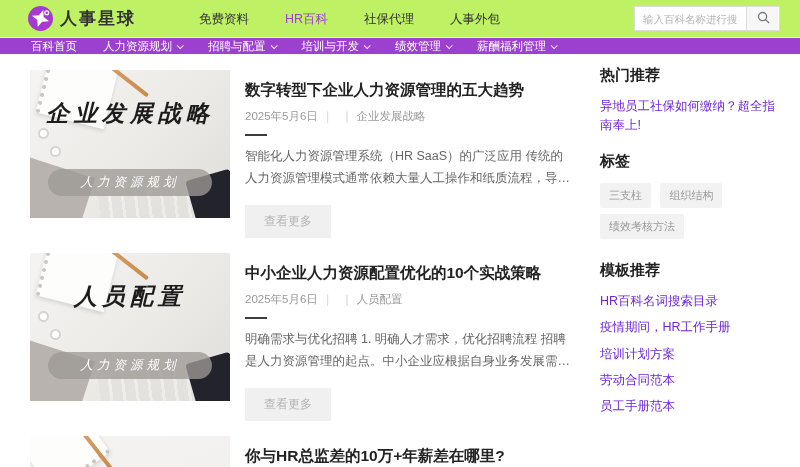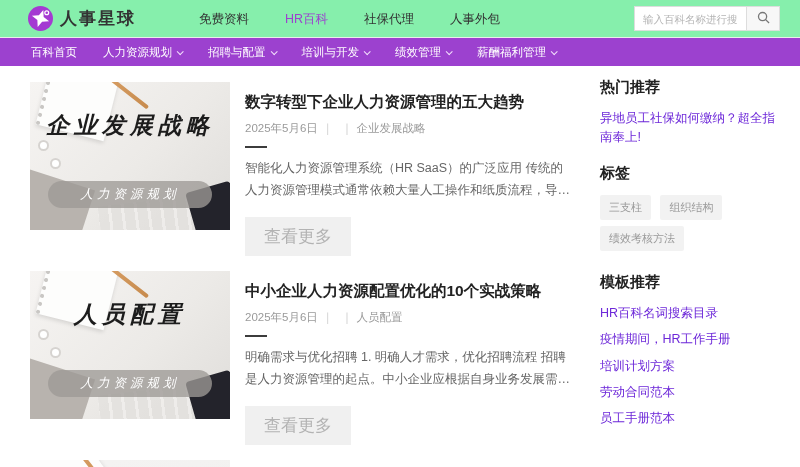--- a/index.html
+++ b/index.html
@@ -1,37 +1,37 @@
 <!DOCTYPE html>
 <html><head>
 <meta charset="utf-8">
 <style>
   * { margin:0; padding:0; box-sizing:border-box; }
   html,body { width:800px; height:467px; overflow:hidden; background:#fff;
     font-family:"Liberation Sans","DejaVu Sans",sans-serif; }
 
   
   .header { height:38px; display:flex; align-items:center; padding:0 20px 0 28px;
-    border-bottom:1px solid #ececec; background:#86efac; }
+    border-bottom:1px solid #ececec; background:#bef264; }
   .logo { display:flex; align-items:center; gap:7px; cursor:pointer; }
   .logo svg { width:25px; height:25px; display:block; }
   .logo-text { font-size:17px; font-weight:bold; color:#333; letter-spacing:2px; }
   .top-nav { display:flex; margin-left:45px; height:38px; }
   .top-link { display:flex; align-items:center; height:40px; padding:0 18px;
     font-size:12.5px; color:#333; text-decoration:none; cursor:pointer; }
   .top-link.active { color:#9c41cf; border-bottom:2px solid #9c41cf; padding-top:2px;text-align:center; }
   .search { margin-left:auto; display:flex; height:25px; }
   .search input { width:112px; height:25px; border:1px solid #ddd; border-right:none;
     font-size:10.5px; color:#666; padding:0 8px; outline:none; }
   .search input::placeholder { color:#b5b5b5; }
   .search button { width:34px; height:25px; border:1px solid #ddd; background:#f7f7f7;
     display:flex; align-items:center; justify-content:center; cursor:pointer; }
 
   
-  .pnav { height:28px; background:#9c41cf; display:flex; align-items:center; padding:0 18px; }
+  .pnav { height:16px; background:#9c41cf; display:flex; align-items:center; padding:0 18px; }
   .pnav a { color:#fff; font-size:11.5px; padding:0 13px; display:flex; align-items:center;
     gap:5px; text-decoration:none; cursor:pointer; white-space:nowrap; }
   .caret { width:5px; height:5px; border-right:1.4px solid #f3defc; border-bottom:1.4px solid #f3defc;
     transform:rotate(45deg) translateY(-1px); display:inline-block; }
 
   
   .content { display:flex; padding:16px 15px 0 30px; }
   .articles { width:545px; }
   .sidebar { width:185px; margin-left:25px; margin-top:-4px; }
 
@@ -68,21 +68,21 @@
   .thumb.plain .pencil { top:10px; left:36px; transform:rotate(52deg); }
 
   .art-body { flex:1; padding-top:10px; min-width:0; }
   .art-title { font-size:15.5px; font-weight:bold; color:#222; cursor:pointer; }
   .art-meta { margin-top:8px; font-size:11.5px; color:#9a9a9a; }
   .art-meta .pipe { color:#c9c9c9; margin:0 4px; }
   .art-rule { width:22px; height:2px; background:#3c3c3c; margin:10px 0 10px; }
   .art-excerpt { font-size:12.5px; color:#666; line-height:1.75; display:-webkit-box;
     -webkit-line-clamp:2; -webkit-box-orient:vertical; overflow:hidden; }
   .more-btn { display:inline-block; margin-top:15px; padding:8px 19px; background:#f0f0f0;
-    border:none; color:#b3b3b3; font-size:17px; cursor:pointer; }
+    border:none; color:#b3b3b3; font-size:12px; cursor:pointer; }
 
   
   .side-h { font-size:15px; font-weight:bold; color:#222; margin-bottom:12px; }
   .hot { margin-bottom:16px; }
   .side-link { display:block; font-size:12.5px; color:#6d28d9; line-height:1.55;
     margin-bottom:9px; text-decoration:none; cursor:pointer; }
   .tags-wrap { margin-bottom:16px; }
   .tag { display:inline-block; background:#f2f2f2; color:#999; font-size:11px;
     padding:5px 9px; margin:0 5px 6px 0; cursor:pointer; border-radius:2px; }
   .tpl .side-link { margin-bottom:7px; }

